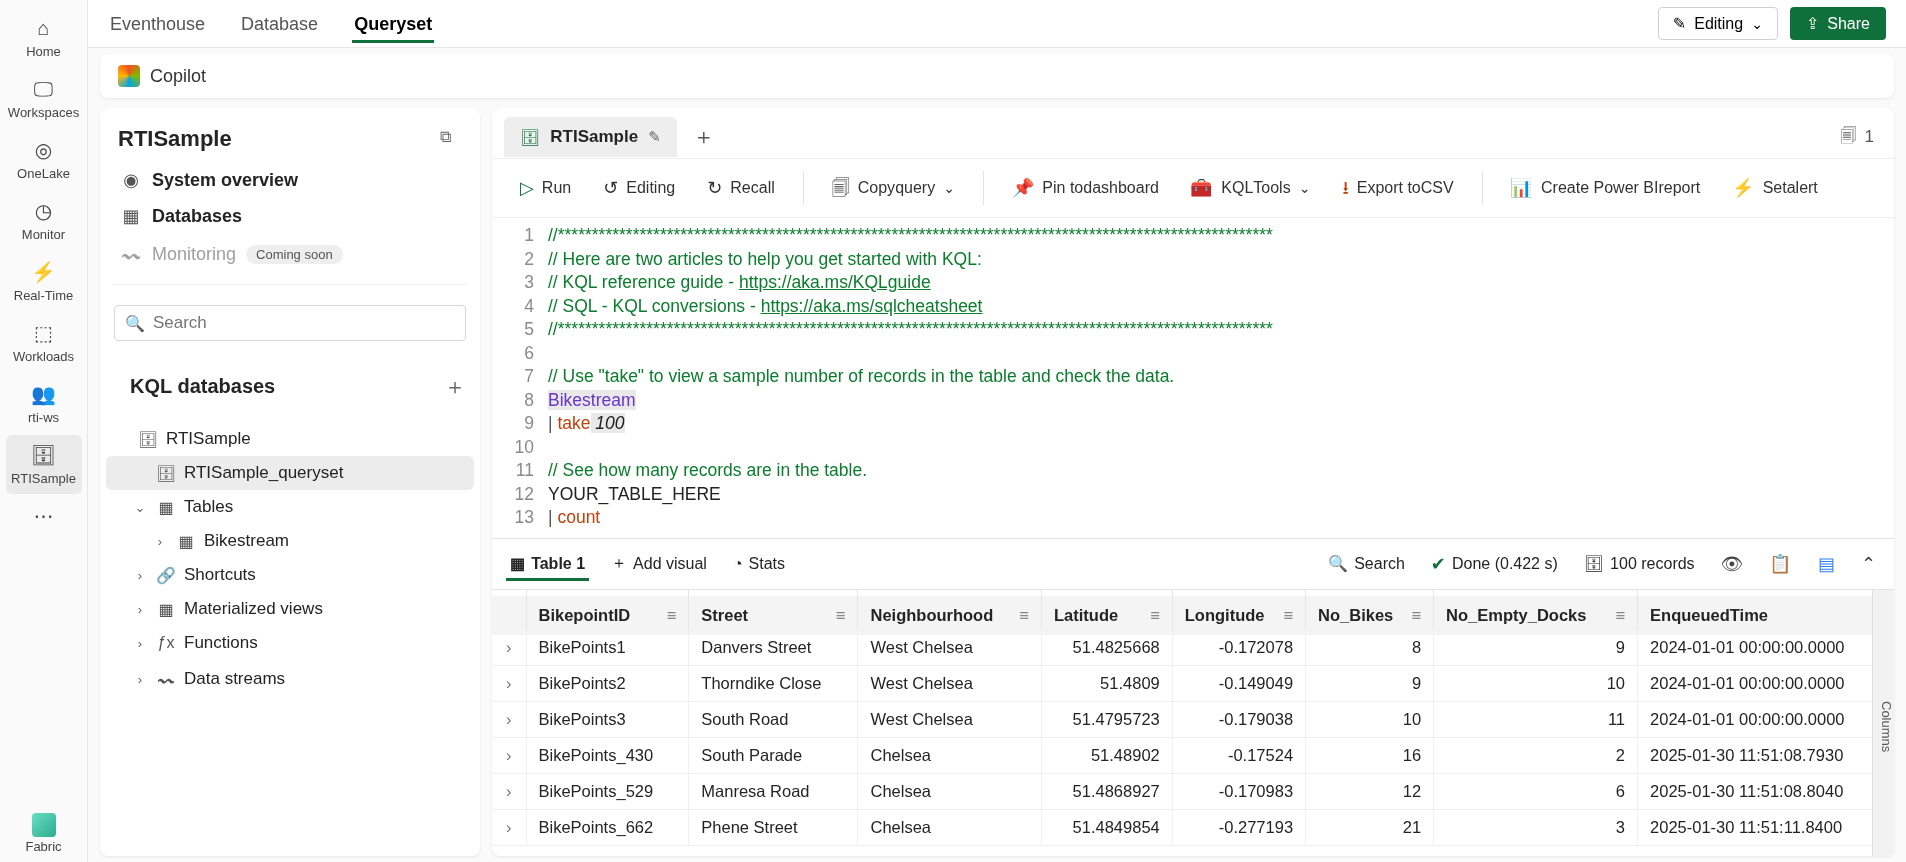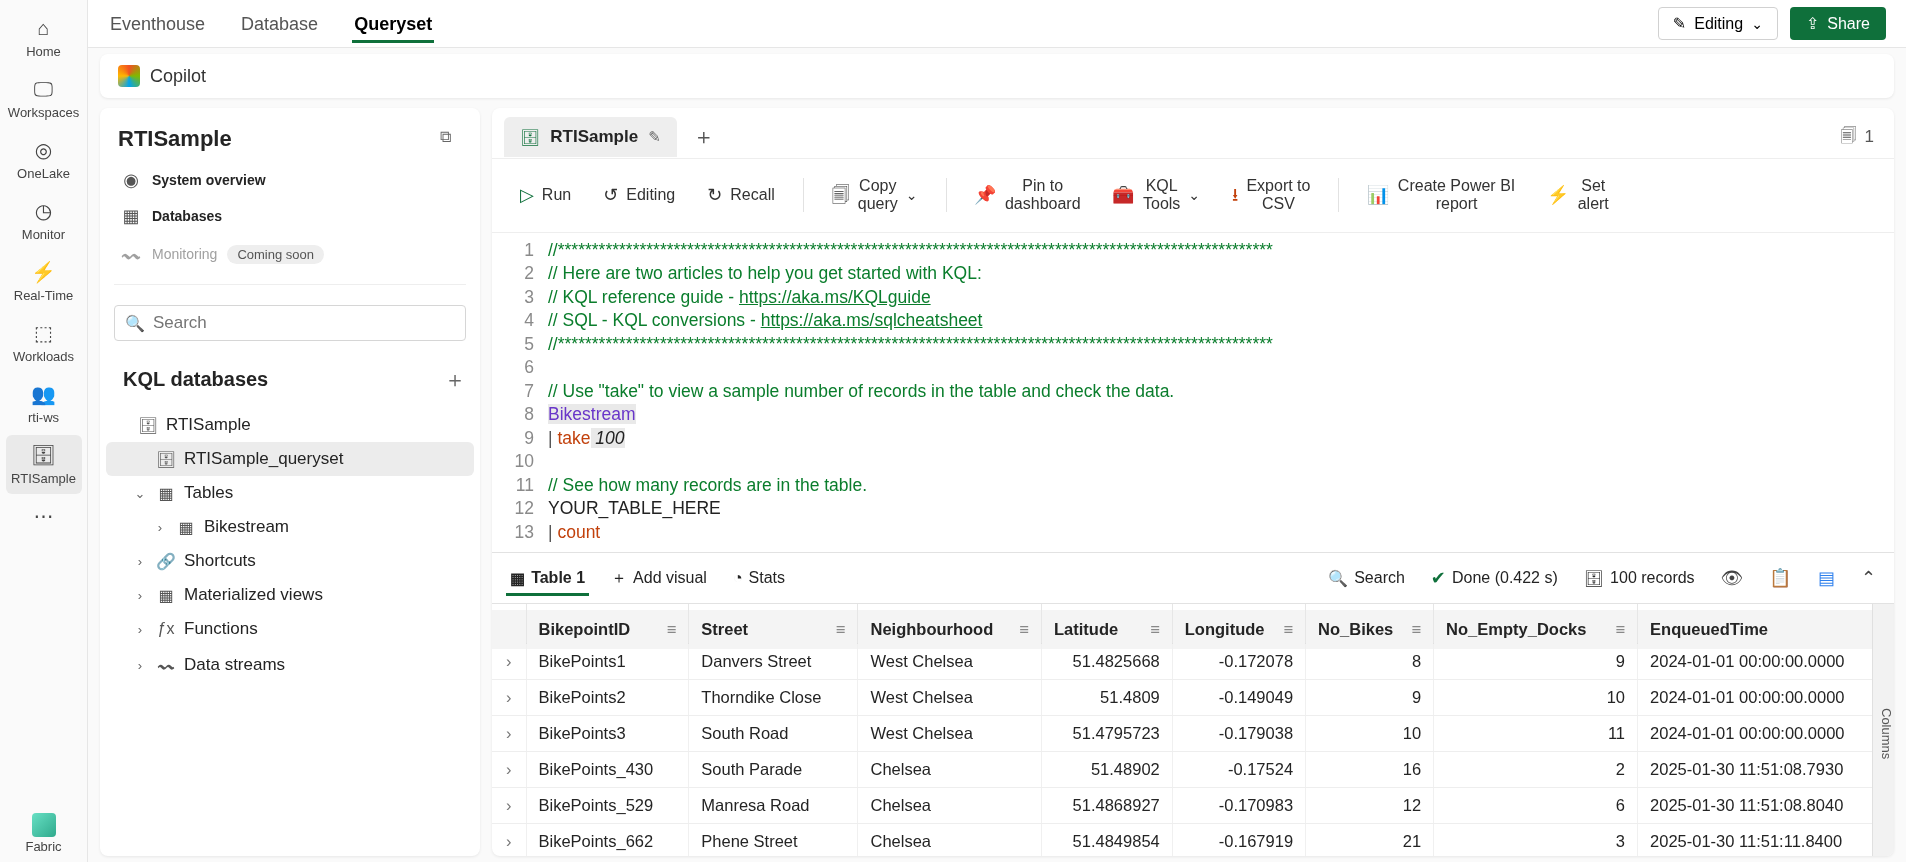--- a/index.html
+++ b/index.html
@@ -32,28 +32,28 @@
 .main    { position: absolute; left: 492px; top: 108px; right: 12px; bottom: 6px; background: #fff; border-radius: 8px; box-shadow: 0 1px 3px rgba(0,0,0,.08); display: flex; flex-direction: column; overflow: hidden; }
 
 
 .sidebar-header { display: flex; align-items: center; justify-content: space-between; padding: 18px 18px 10px; }
 .sidebar-header h2 { font-size: 22px; font-weight: 600; margin: 0; }
 .sidebar-header .pin { width: 22px; height: 22px; color: #666; cursor: pointer; }
 .sb-section { padding: 0 10px; }
 .sb-row { display: flex; align-items: center; gap: 10px; padding: 7px 10px; border-radius: 6px; cursor: pointer; }
 .sb-row.bold span.txt { font-weight: 600; }
 .sb-row span.icon { width: 22px; text-align: center; color: #555; font-size: 18px;}
-.sb-row span.txt { font-size: 14px; }
+.sb-row span.txt { font-size: 18px; }
 .sb-row.disabled span.txt, .sb-row.disabled span.icon { color: #a0a0a0; }
 .badge { background: #eee; border-radius: 10px; font-size: 13px; padding: 2px 10px; color: #555; }
 .sb-hr  { border: none; border-top: 1px solid #eee; margin: 10px 14px; }
 .searchbox { margin: 10px 14px; display: flex; align-items: center; gap: 6px; border: 1px solid #d6d6d6; border-radius: 4px; padding: 6px 10px; }
 .searchbox input { border: none; outline: none; flex: 1; font-size: 17px; background: transparent; }
 .side-subhdr { display: flex; align-items: center; justify-content: space-between; padding: 8px 14px; }
-.side-subhdr h3 { font-size: 20px; font-weight: 600; margin: 9px; }
+.side-subhdr h3 { font-size: 20px; font-weight: 600; margin: 16px; }
 .side-subhdr .plus { font-size: 22px; color: #666; cursor: pointer; font-weight: 300;}
 .tree { padding: 0 6px 14px 6px; overflow-y: auto; }
 .tree-row { display: flex; align-items: center; gap: 8px; padding: 7px 8px; border-radius: 6px; cursor: pointer; }
 .tree-row.selected { background: #ececec; }
 .tree-row .caret { width: 16px; color: #666; font-size: 13px; text-align:center; }
 .tree-row .ico { width: 20px; color: #555; text-align: center; }
 .tree-row .lbl { font-size: 17px; }
 .ind1 { padding-left: 26px; }
 .ind2 { padding-left: 46px; }
 
@@ -65,21 +65,21 @@
 .filetab .edit { color:#666; font-size:15px; cursor:pointer; }
 .addtab { font-size:22px; color:#555; padding:6px 10px; cursor:pointer; font-weight:300; }
 .tabrow .right { margin-left:auto; display:flex; align-items:center; gap:8px; padding-right:8px; color:#555; }
 .tabrow .right .num { font-size:17px; }
 
 
 .toolbar { display:flex; align-items:center; padding:12px 14px; gap:4px; border-bottom:1px solid #eee; flex-wrap:nowrap; }
 .tbtn { display:flex; align-items:center; justify-content:center; gap:8px; padding:6px 14px; border-radius:4px; cursor:pointer; color:#333; }
 .tbtn .ico { font-size:18px; }
 .tbtn.twoline { flex-direction:row; text-align:center; line-height:1.15; }
-.tbtn .twolabel { display:flex; flex-direction:column; font-size:16px; }
+.tbtn .twolabel { display:flex; flex-direction:row; font-size:16px; }
 .tsep { width:1px; height:34px; background:#e2e2e2; margin:0 10px; }
 
 
 .editor { flex:0 0 auto; display:flex; font-family: "Consolas","Menlo",monospace; font-size:17.5px; line-height:23.5px; padding:6px 0 8px; }
 .gutter { width:56px; text-align:right; color:#8a8a8a; padding-right:14px; user-select:none; }
 .gutter div { height:23.5px; }
 .code { flex:1; white-space:pre; color:#222; }
 .code div { height:23.5px; }
 .c-comment { color:#0a7d2c; }
 .c-link { color:#0a7d2c; text-decoration:underline; }
@@ -449,21 +449,21 @@
             <td class="num">12</td>
             <td class="num">6</td>
             <td>2025-01-30 11:51:08.8040</td>
           </tr>
           <tr>
             <td class="caret">›</td>
             <td>BikePoints_662</td>
             <td>Phene Street</td>
             <td>Chelsea</td>
             <td class="num">51.4849854</td>
-            <td class="num">-0.167919</td>
+            <td class="num">-0.277193</td>
             <td class="num">21</td>
             <td class="num">3</td>
             <td>2025-01-30 11:51:11.8400</td>
           </tr>
         </tbody>
     </table>
     <div class="cols-rail"><span>Columns</span></div>
   </div>
 </div>
 

